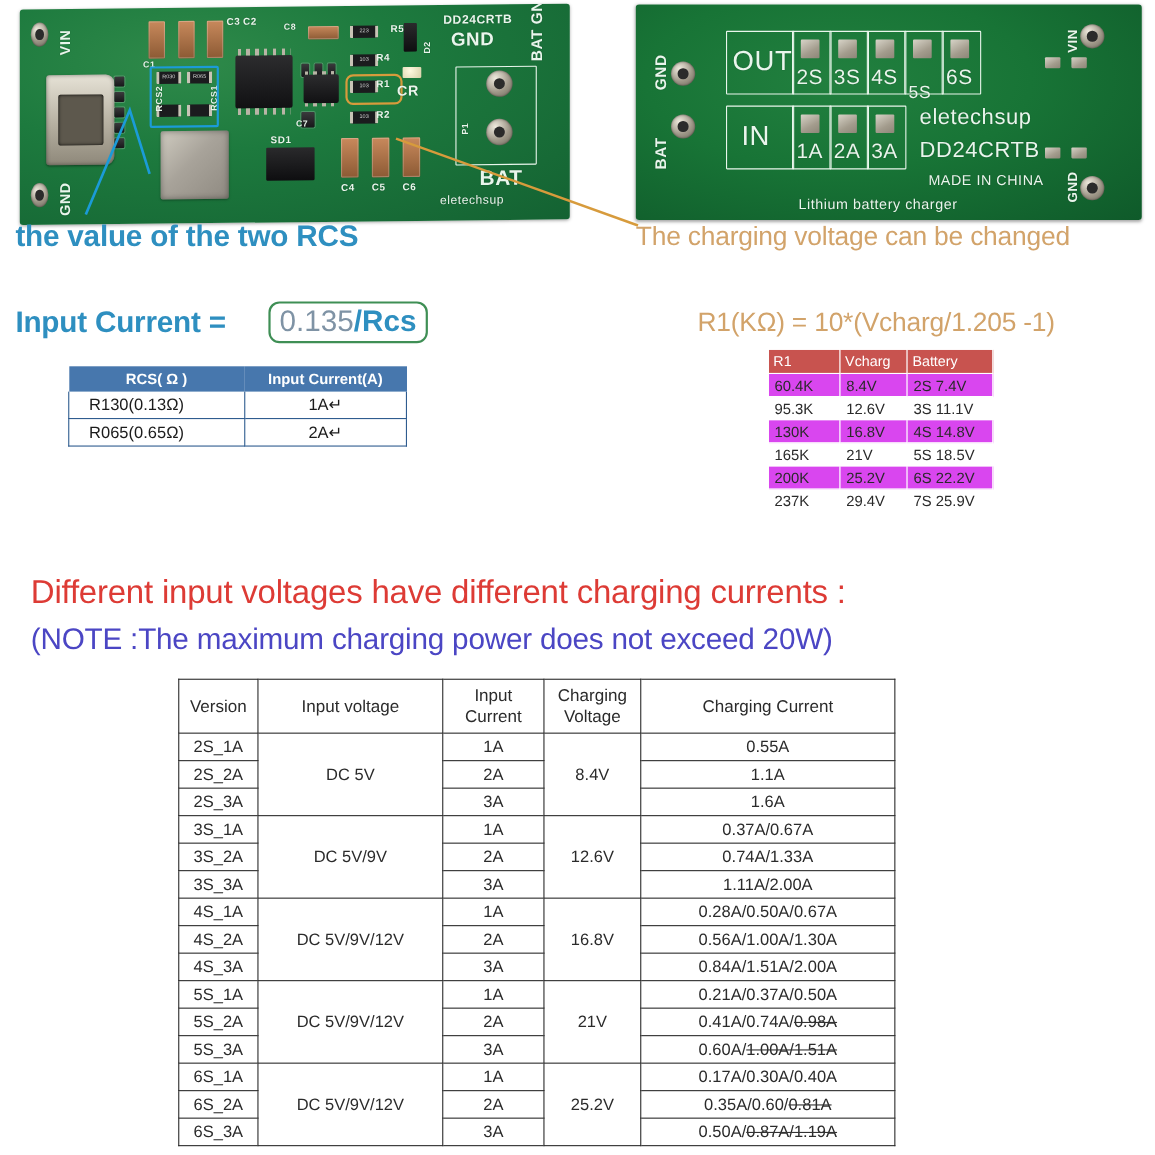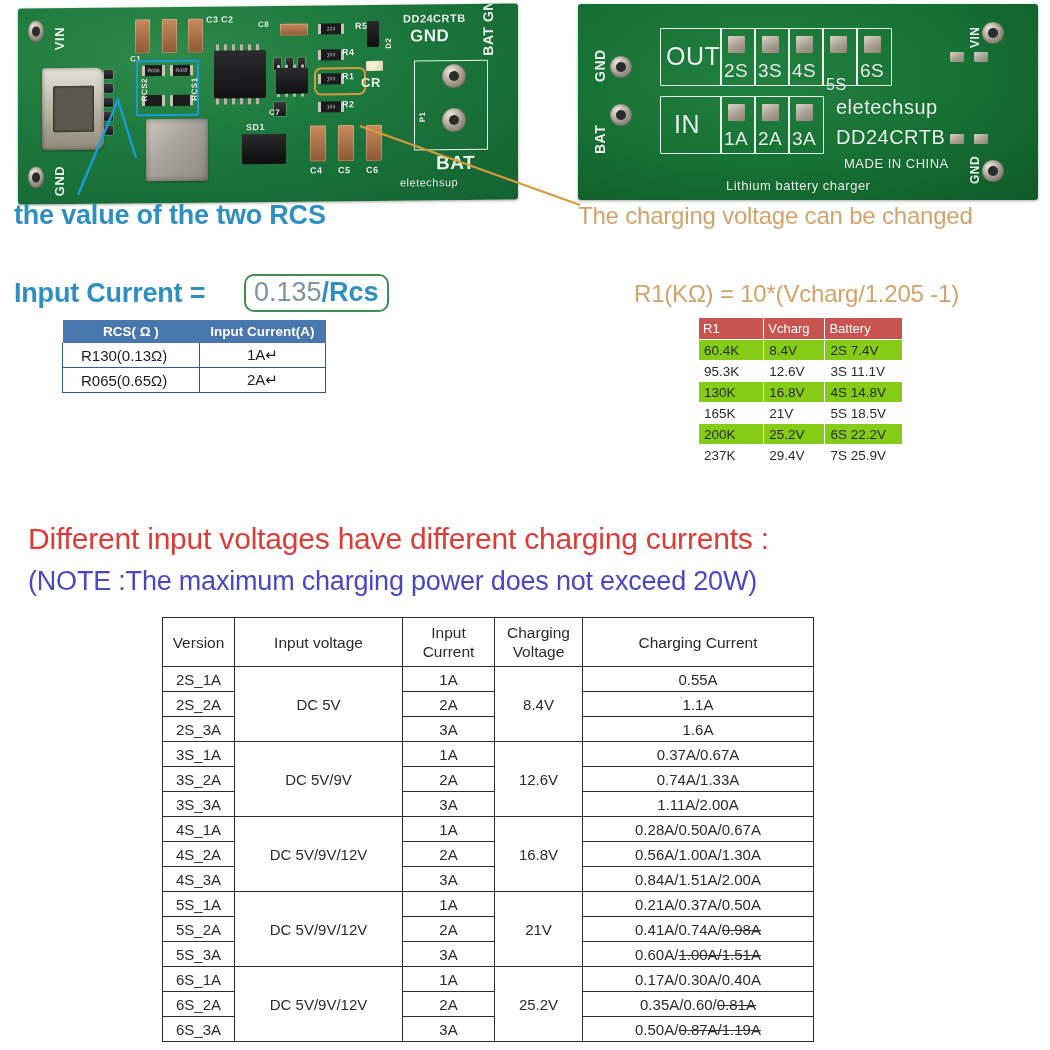--- a/index.html
+++ b/index.html
@@ -191,22 +191,22 @@
     position:absolute;
     color:#4b46c4;
     font-size:27px;
     letter-spacing:-.2px;
     white-space:nowrap;
   }
 
   
   #rcs-table {
     position:absolute;
-    left:62px; top:320px;
-    width:264px;
+    left:62px; top:333px;
+    width:308px;
     border-collapse:collapse;
     font-size:15px;
     background:#fff;
   }
   #rcs-table th {
     background:#4777ad;
     color:#ffffff;
     font-weight:700;
     font-size:13.5px;
     padding:4px 2px;
@@ -243,21 +243,21 @@
   }
   #r1-table td {
     padding:2px 5px;
     color:#2a2a2a;
     font-size:13.5px;
     border:1px solid #ffffff;
     background:#ffffff;
     height:16px;
     white-space:nowrap;
   }
-  #r1-table tr.alt td { background:#84cc16;margin-top:12px; }
+  #r1-table tr.alt td { background:#d946ef;margin-top:12px; }
 
   
   #main-table {
     position:absolute;
     left:162px; top:617px;
     width:651px;
     border-collapse:collapse;
     table-layout:fixed;
     font-size:15px;
   }

